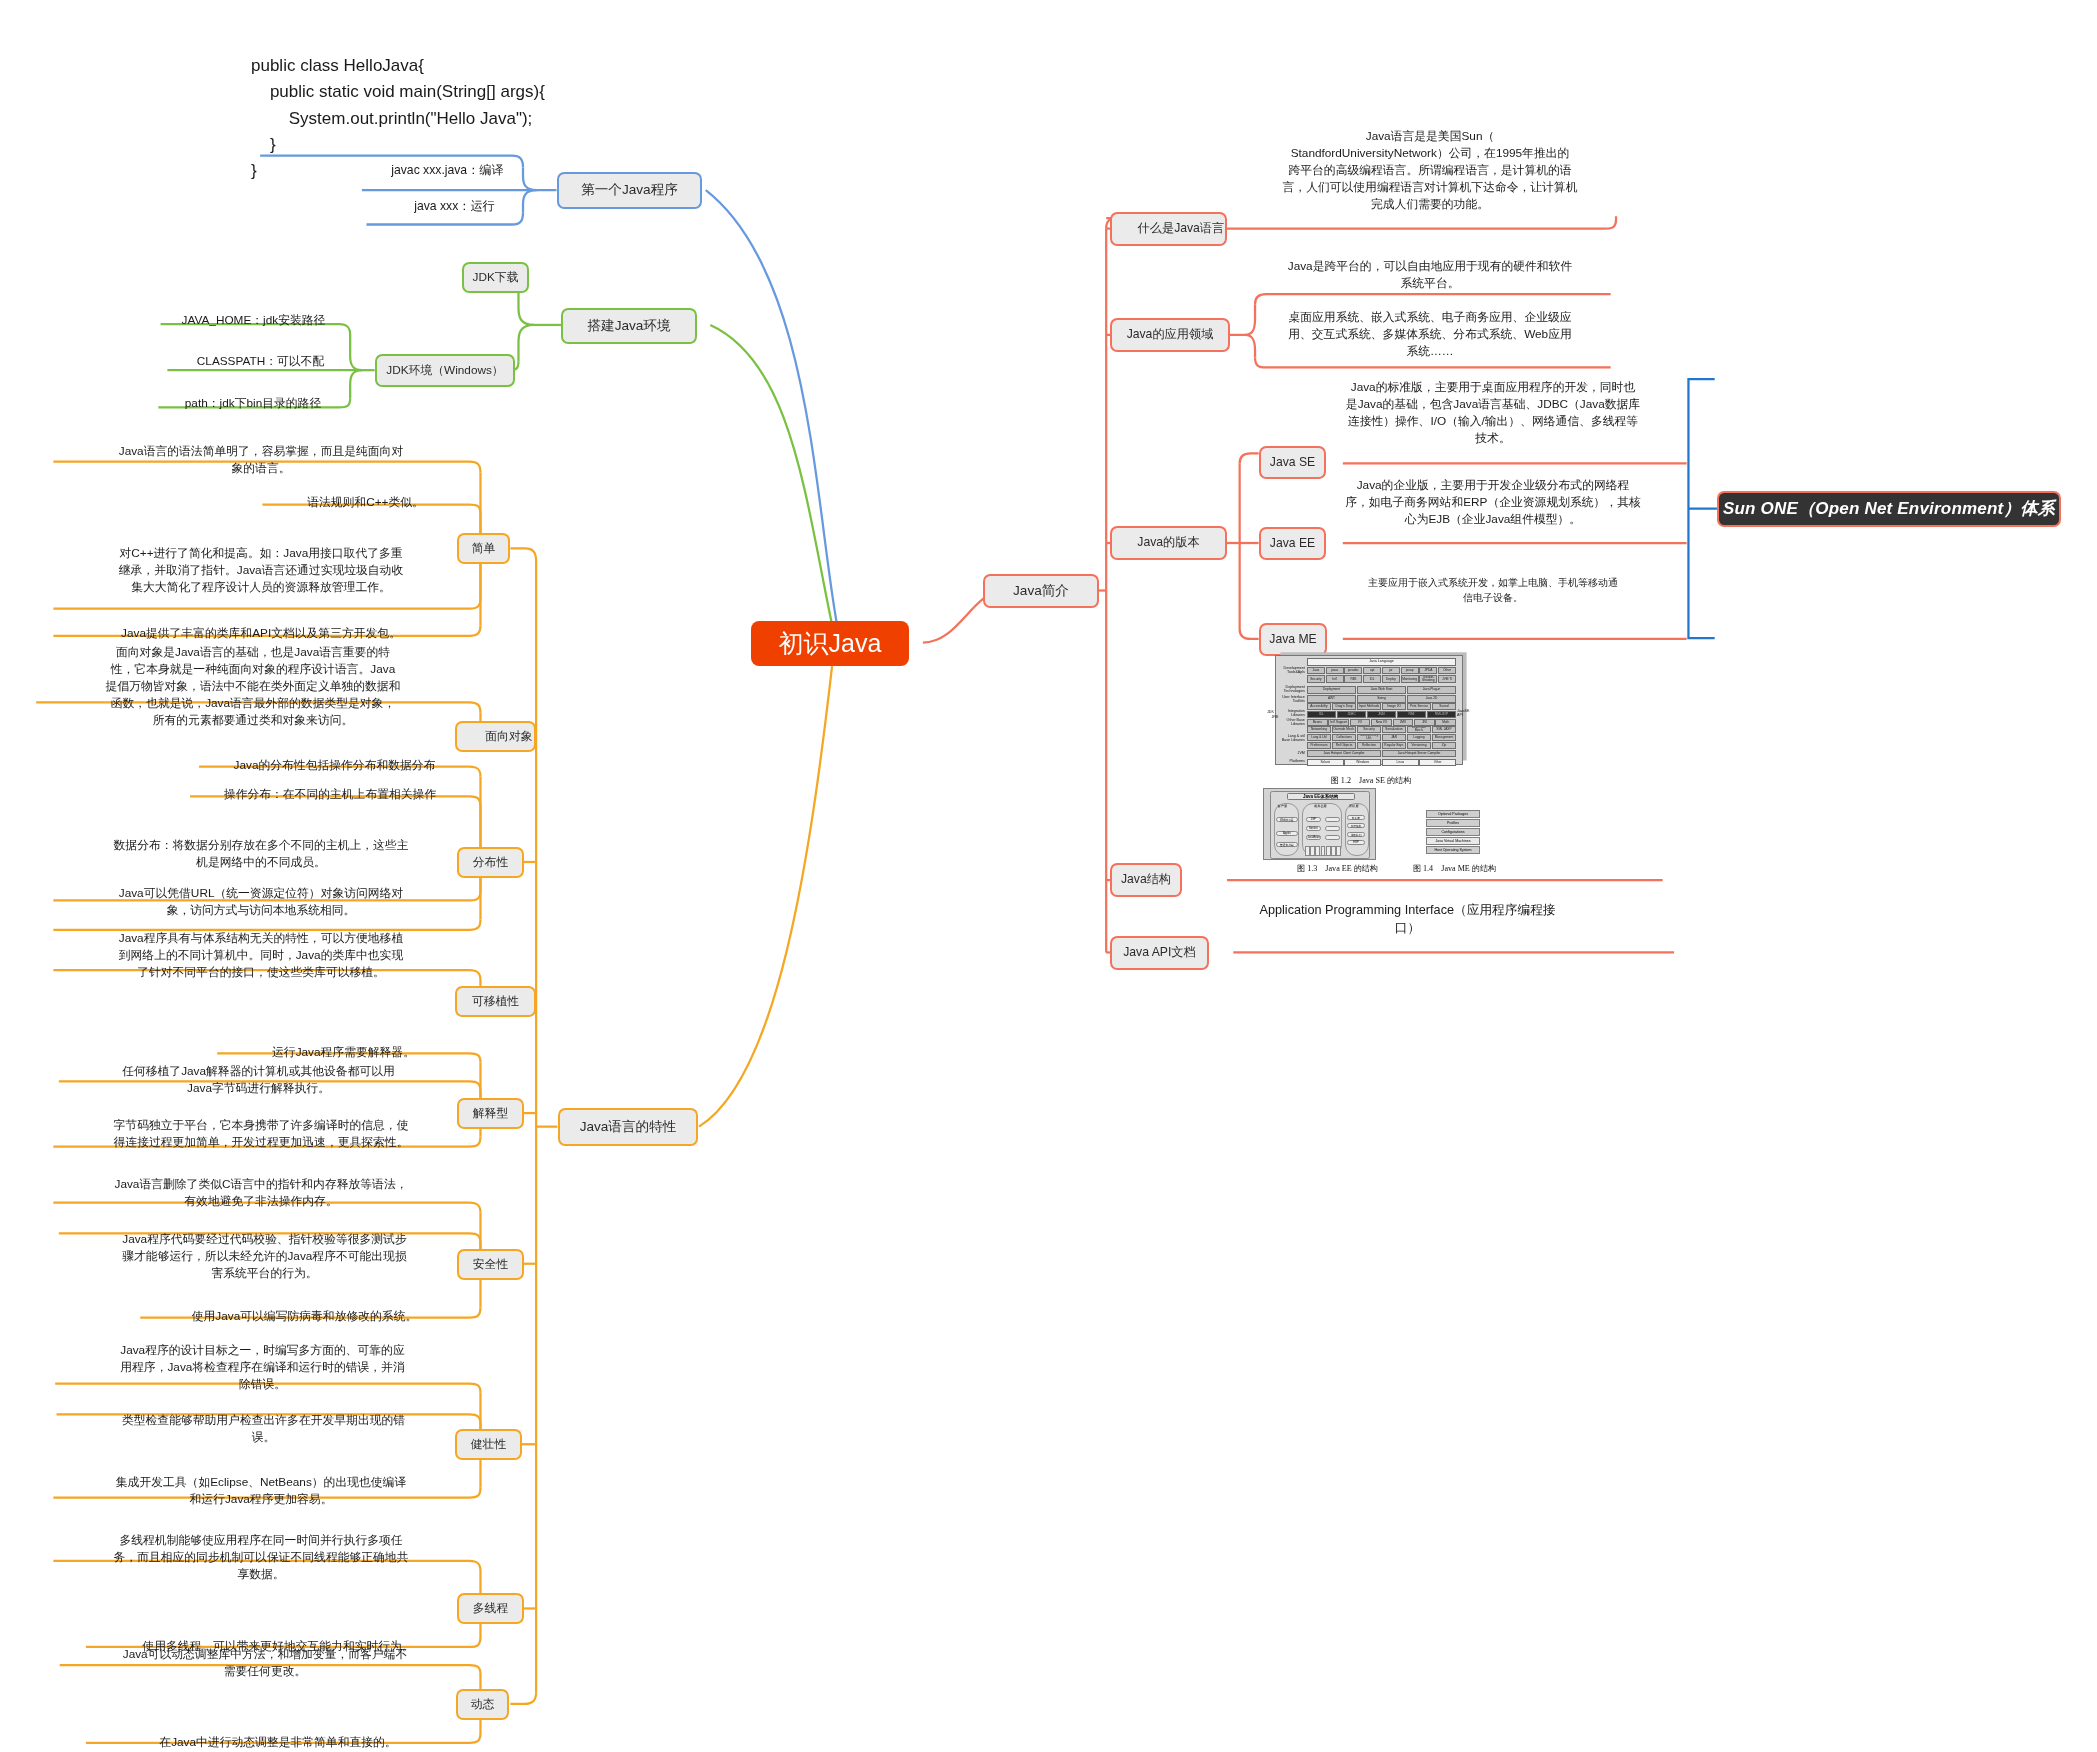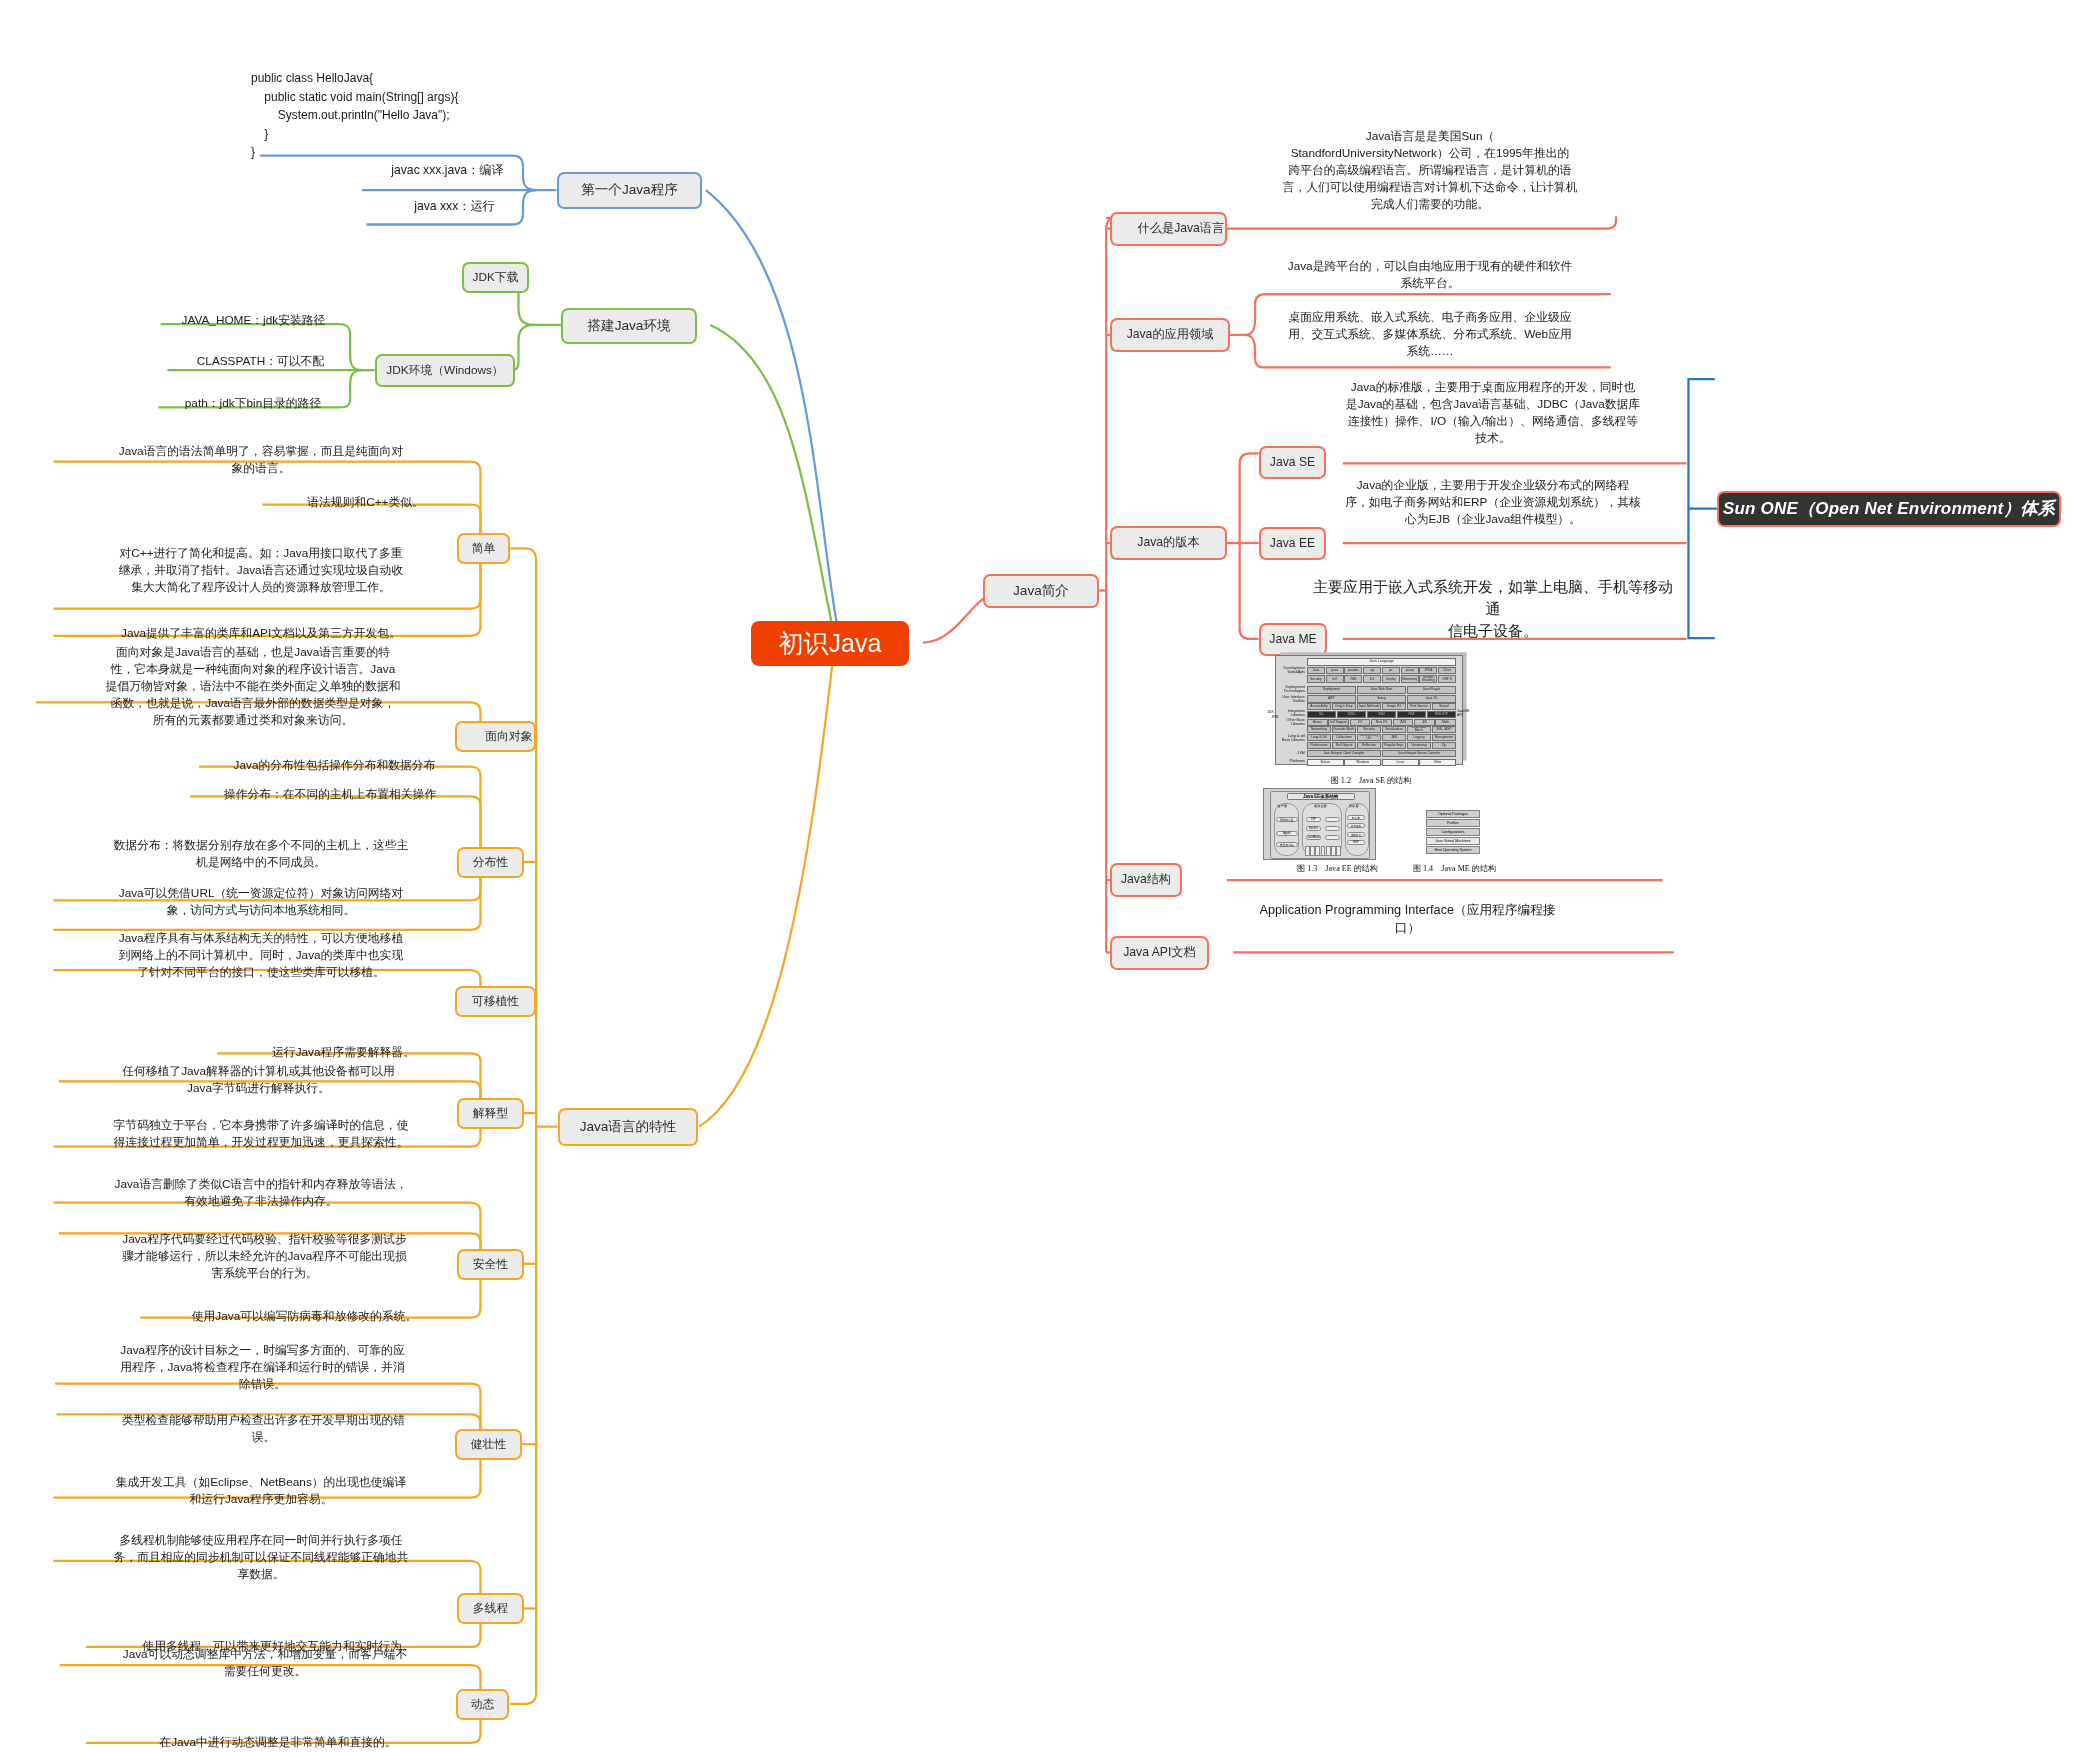--- a/index.html
+++ b/index.html
@@ -249,21 +249,21 @@
 
       <path d="M3790,838 L3732,838 L3732,1410 L3790,1410" stroke="#2277cc"></path>
       <path d="M3732,1124 L3795,1124" stroke="#2277cc"></path>
     </g>
   </svg>
 
   <div class="node root" style="left:751px; top:621px; width:158px; height:45px;">
     <span>初识Java</span>
   </div>
 
-  <div class="code" style="left:251px; top:53px; font-size:12px;margin-top:16px;">public class HelloJava{
+  <div class="code" style="left:251px; top:53px; font-size:17px;">public class HelloJava{
     public static void main(String[] args){
         System.out.println("Hello Java");
     }
 }</div>
 
   <div class="node blue" style="left:557px; top:172px; width:145px; height:37px; font-size:13.6px;">
     <span>第一个Java程序</span>
   </div>
   <div class="leaf" style="left:357px; top:162px; width:181px; font-size:12.2px;">javac xxx.java：编译</div>
   <div class="leaf" style="left:371px; top:198px; width:167px; font-size:12.2px;">java xxx：运行</div>
@@ -405,21 +405,21 @@
   <div class="node red" style="left:1259px; top:527px; width:67px; height:33px; font-size:12.2px;">
     <span>Java EE</span>
   </div>
   <div class="leaf" style="left:1312px; top:477px; width:362px; font-size:11.8px;">Java的企业版，主要用于开发企业级分布式的网络程
 序，如电子商务网站和ERP（企业资源规划系统），其核
 心为EJB（企业Java组件模型）。</div>
 
   <div class="node red" style="left:1259px; top:623px; width:68px; height:33px; font-size:12.2px;">
     <span>Java ME</span>
   </div>
-  <div class="leaf" style="left:1312px; top:576px; width:362px; font-size:15px;">主要应用于嵌入式系统开发，如掌上电脑、手机等移动通
+  <div class="leaf" style="left:1312px; top:576px; width:362px; font-size:10px;">主要应用于嵌入式系统开发，如掌上电脑、手机等移动通
 信电子设备。</div>
 
   <div class="node dark" style="left:1717px; top:491px; width:344px; height:36px;">
     <span>Sun ONE（Open Net Environment）体系</span>
   </div>
 
   <div class="node red" style="left:1110px; top:863px; width:72px; height:34px; font-size:12.2px;">
     <span>Java结构</span>
   </div>
 

